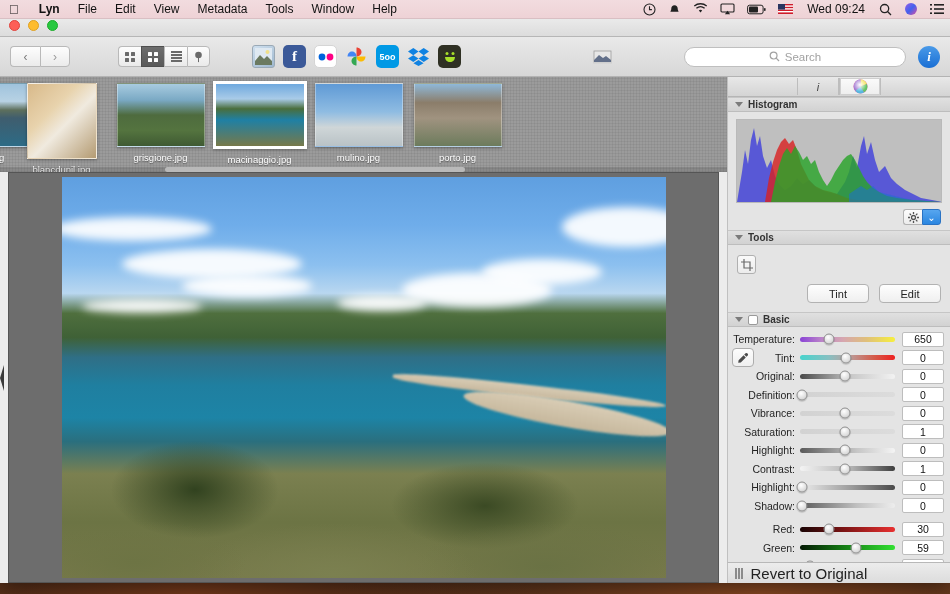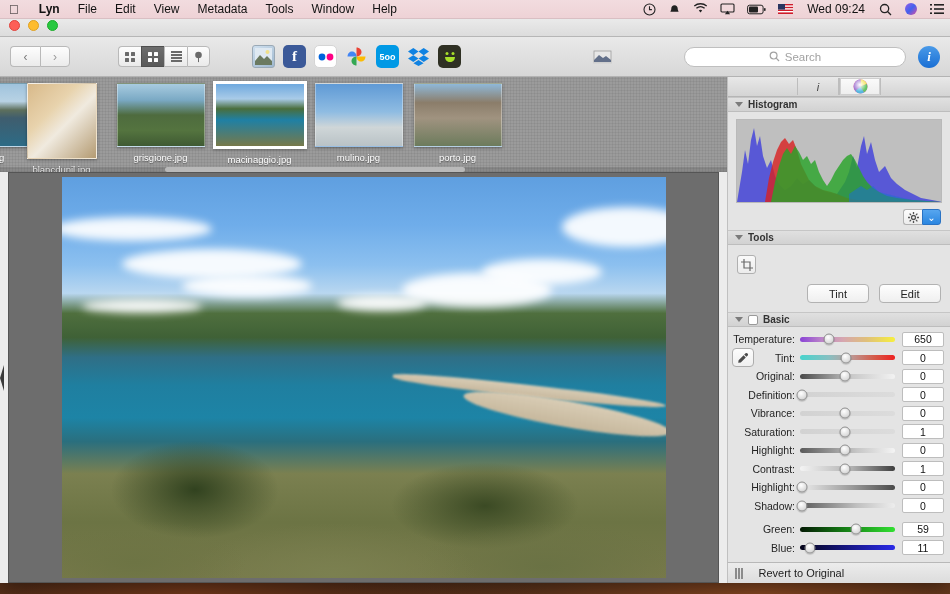--- a/index.html
+++ b/index.html
@@ -237,21 +237,21 @@
   .eyedrop{
     position:absolute;left:4px;width:22px;height:19px;border:1px solid #adadad;border-radius:4px;
     background:linear-gradient(to bottom,#fdfdfd,#efefef);
     display:flex;align-items:center;justify-content:center;font-size:10px;color:#555;
   }
   #basicbody{position:relative;}
   #revertbar{
     position:absolute;right:0;bottom:0;width:223px;height:21px;
     background:linear-gradient(to bottom,#ececec,#dcdcdc);
     border-top:1px solid #b8b8b8;border-left:1px solid #c0c0c0;
-    display:flex;align-items:center;gap:16px;padding-left:7px;font-size:11px;color:#222;
+    display:flex;align-items:center;gap:8px;padding-left:7px;font-size:15px;color:#222;
   }
   .grip{display:flex;gap:1.5px;}
   .grip i{width:1.5px;height:11px;background:#8b8b8b;display:block;}
 </style>
 </head>
 <body>
 
 <div id="desktop"></div>
 
 <div id="menubar">
@@ -659,20 +659,27 @@
           <span class="lbl">Shadow:</span>
           <span class="track" style="background:linear-gradient(to right,#5a5a5a 0%,#c0c0c0 60%,#ededed 100%);">
             <span class="knob" style="left:2%;"></span>
           </span>
           <span class="val">0</span>
         </div>
       </div>
 
       <div class="slidepanel">
         <div class="srow">
+          <span class="lbl">Red:</span>
+          <span class="track" style="background:linear-gradient(to right,#1a0505 0%,#7a1414 45%,#e83030 100%);">
+            <span class="knob" style="left:30%;"></span>
+          </span>
+          <span class="val">30</span>
+        </div>
+        <div class="srow">
           <span class="lbl">Green:</span>
           <span class="track" style="background:linear-gradient(to right,#051a05 0%,#147a14 45%,#32e032 100%);">
             <span class="knob" style="left:59%;"></span>
           </span>
           <span class="val">59</span>
         </div>
         <div class="srow">
           <span class="lbl">Blue:</span>
           <span class="track" style="background:linear-gradient(to right,#05051a 0%,#14147a 45%,#2a2ae8 100%);">
             <span class="knob" style="left:11%;"></span>

